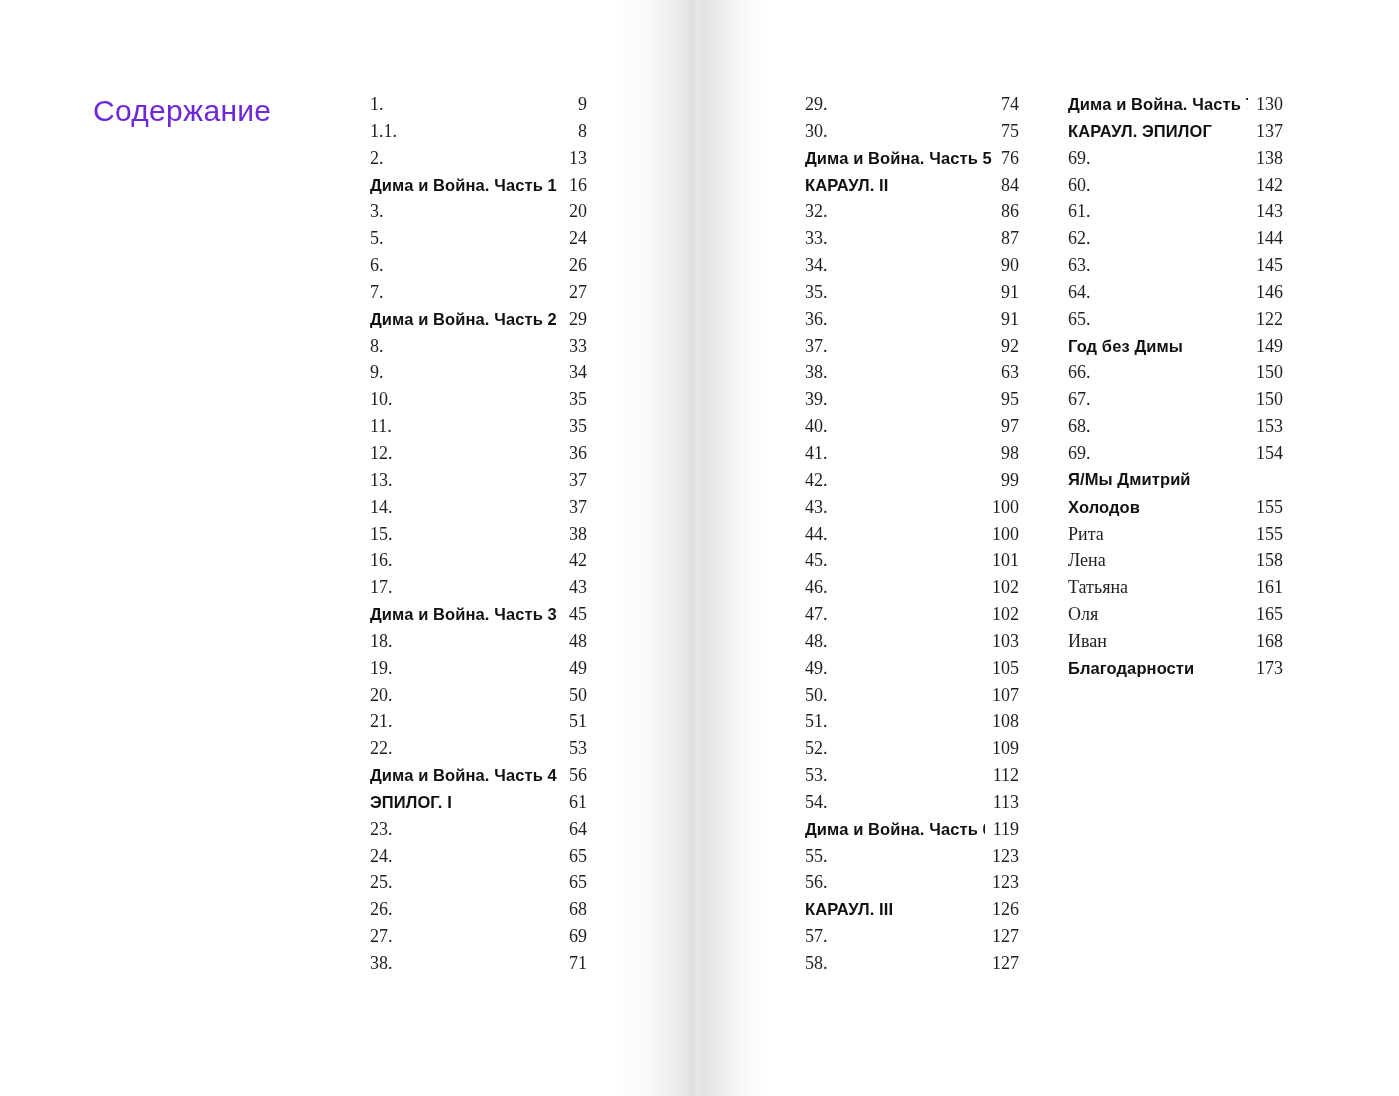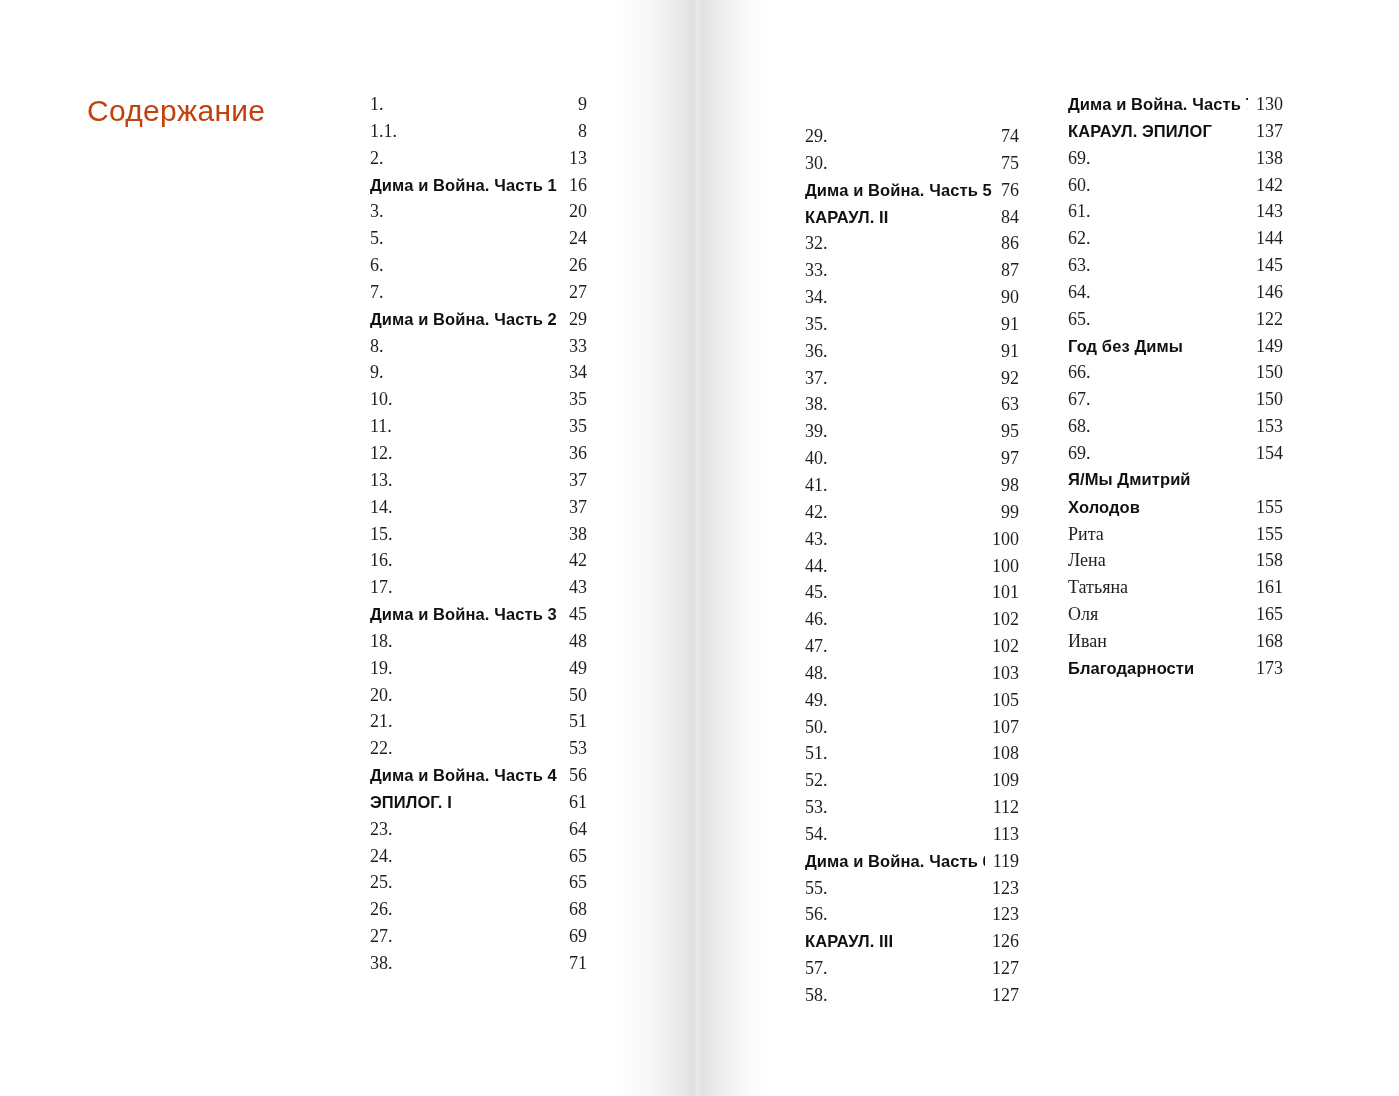--- a/index.html
+++ b/index.html
@@ -25,34 +25,34 @@
       rgba(0,0,0,0.13) 50%,
       rgba(0,0,0,0.085) 53%,
       rgba(0,0,0,0.115) 56%,
       rgba(0,0,0,0.06) 72%,
       rgba(0,0,0,0.015) 88%,
       rgba(0,0,0,0)    100%);
     pointer-events: none;
   }
   .page-title {
     position: absolute;
-    left: 87px;
+    left: 93px;
     top: 94px;
     font-family: "Liberation Sans", sans-serif;
     font-size: 30px;
     line-height: 34px;
-    color: #c2410c;
+    color: #6d28d9;
     letter-spacing: 0.3px;
   }
   .toc-col {
     position: absolute;
     top: 94px;
   }
   .col-a { left: 370px; width: 217px; }
-  .col-b { left: 805px; width: 214px; margin-top: 32px; }
+  .col-b { left: 805px; width: 214px; }
   .col-c { left: 1068px; width: 215px; }
   .toc-row {
     display: flex;
     justify-content: space-between;
     align-items: baseline;
     height: 26.85px;
     font-size: 18px;
     cursor: default;
   }
   .toc-row .label {

